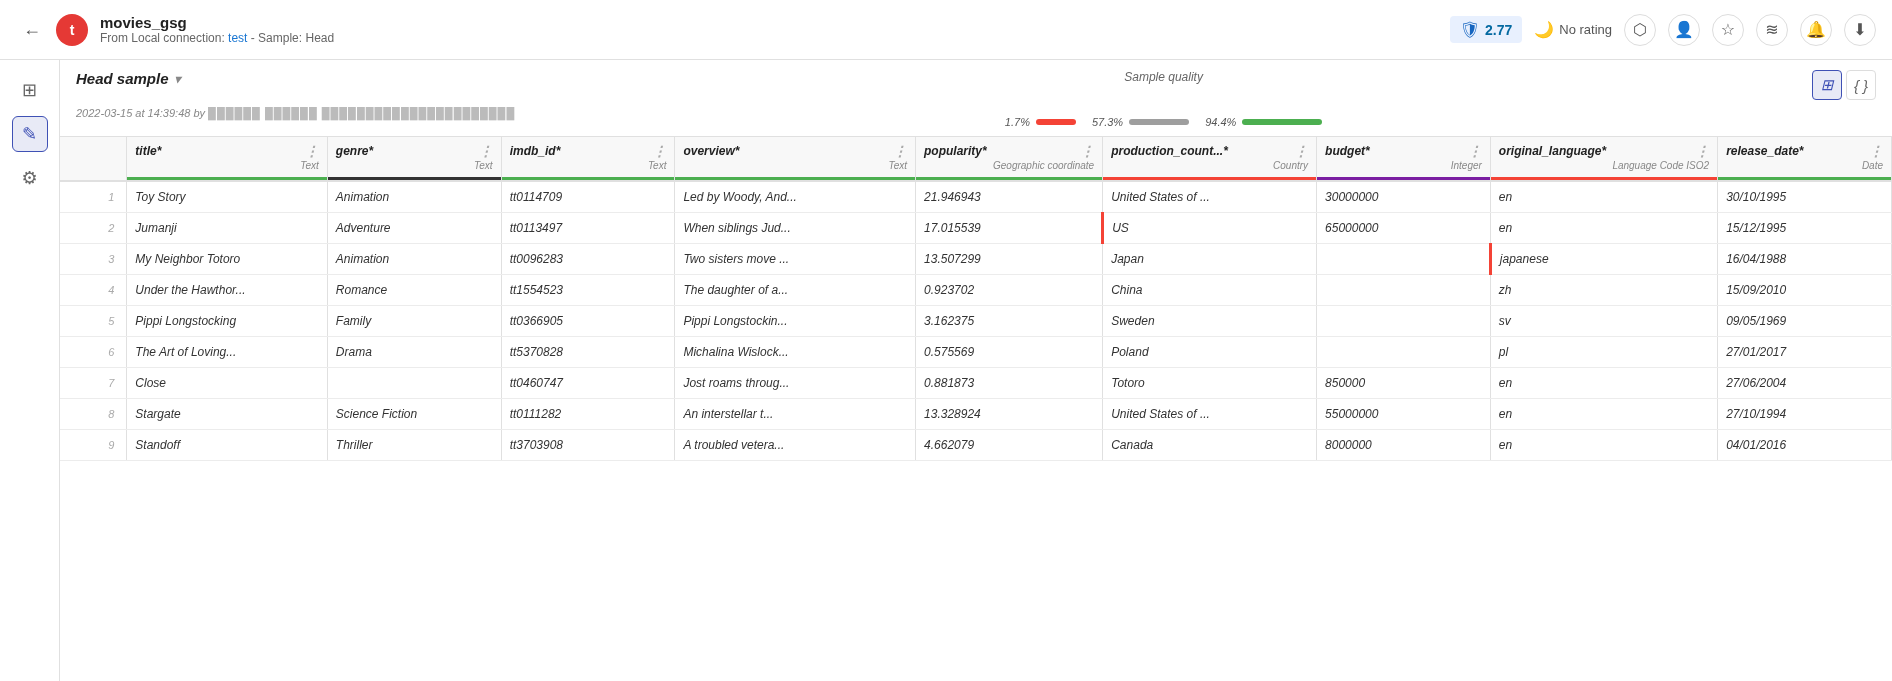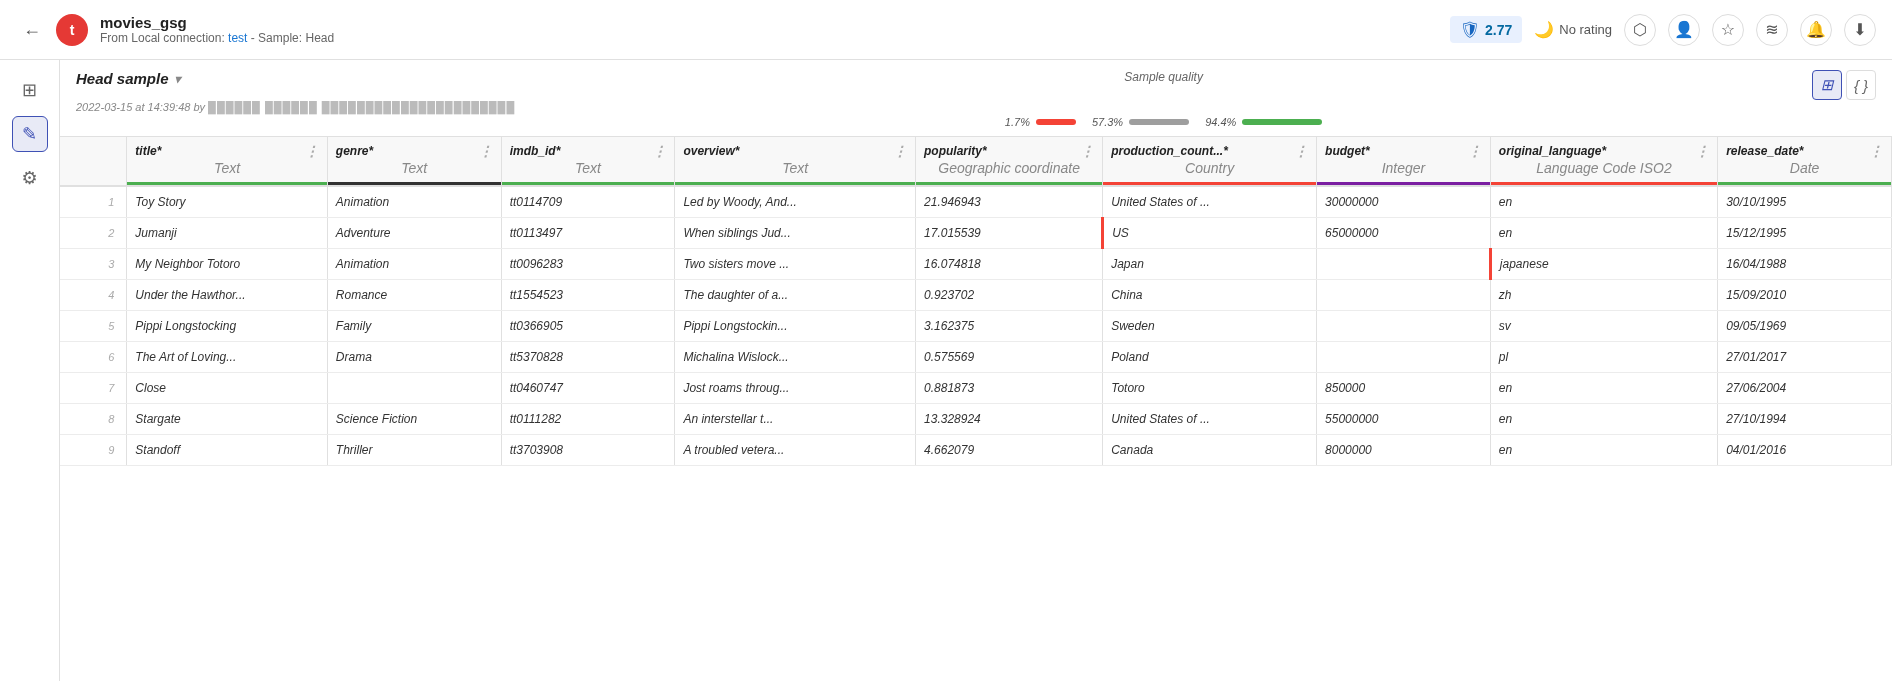--- a/index.html
+++ b/index.html
@@ -29,42 +29,42 @@
     .sidebar-icon { width: 36px; height: 36px; border-radius: 6px; display: flex; align-items: center; justify-content: center; cursor: pointer; color: #666; font-size: 18px; }
     .sidebar-icon.active { background: #e8eaf6; color: #3f51b5; border: 1px solid #3f51b5; }
 
     
     .content { flex: 1; display: flex; flex-direction: column; overflow: hidden; background: #fff; font-style: italic; }
 
     
     .sample-header { padding: 10px 16px 8px; border-bottom: 1px solid #e0e0e0; display: flex; align-items: flex-start; justify-content: space-between; flex-shrink: 0; }
     .sample-title { display: flex; align-items: center; gap: 6px; font-weight: 700; font-size: 15px; color: #222; cursor: pointer; }
     .sample-title .chevron { color: #888; font-size: 12px; }
-    .sample-meta { font-size: 11px; color: #888; margin-top: 14px; }
+    .sample-meta { font-size: 11px; color: #888; margin-top: 20px; }
     .sample-meta .blur-text { color: #bbb; font-size: 11px; letter-spacing: 1px; }
     .sample-quality { display: flex; flex-direction: column; gap: 12px; }
     .sample-quality .sq-label { font-size: 12px; color: #666; font-weight: 500; text-align: center; }
     .sq-bars { display: flex; gap: 16px; align-items: center; margin-top: 20px; }
     .sq-item { display: flex; align-items: center; gap: 6px; font-size: 11px; color: #555; }
     .sq-bar { height: 6px; border-radius: 3px; }
     .sq-bar.red { background: #f44336; }
     .sq-bar.gray { background: #9e9e9e; }
     .sq-bar.green { background: #4caf50; }
     .header-icons { display: flex; gap: 4px; }
     .header-icon-btn { width: 30px; height: 30px; border-radius: 4px; display: flex; align-items: center; justify-content: center; cursor: pointer; color: #666; font-size: 15px; border: 1px solid #ddd; background: #fff; }
     .header-icon-btn.active { background: #e8eaf6; color: #3f51b5; border-color: #3f51b5; }
 
     
     .table-wrapper { flex: 1; overflow: auto; }
     table { width: 100%; border-collapse: collapse; table-layout: fixed; }
-    thead tr { background: #f8f8f8; }
+    thead tr { background: #f8f8f8; text-align: right; }
     th { padding: 0; border-right: 1px solid #e0e0e0; border-bottom: 2px solid #e0e0e0; position: relative; }
     th .th-inner { padding: 6px 8px 0; }
     th .col-name { font-weight: 600; font-size: 12px; color: #222; display: flex; align-items: center; justify-content: space-between; }
-    th .col-type { font-size: 14px; color: #888; font-weight: 400; margin-top: 1px; padding-bottom: 4px; }
+    th .col-type { font-size: 10px; color: #888; font-weight: 400; margin-top: 1px; padding-bottom: 4px; }
     th .col-indicator { height: 3px; width: 100%; margin-top: 2px; }
     th .col-indicator.green { background: #4caf50; }
     th .col-indicator.dark { background: #333; }
     th .col-indicator.red { background: #f44336; }
     th .col-indicator.purple { background: #7b1fa2; }
     th .more-icon { color: #aaa; font-size: 14px; cursor: pointer; flex-shrink: 0; }
     td { padding: 8px; border-right: 1px solid #e0e0e0; border-bottom: 1px solid #ececec; font-size: 12px; color: #333; white-space: nowrap; overflow: hidden; text-overflow: ellipsis; vertical-align: middle; }
     .row-num { color: #aaa; font-size: 11px; width: 40px; text-align: right; padding-right: 12px; }
     .col-title { width: 150px; }
     .col-genre { width: 130px; }
@@ -280,21 +280,21 @@
                 <td>65000000</td>
                 <td>en</td>
                 <td>15/12/1995</td>
               </tr>
               <tr>
                 <td class="row-num">3</td>
                 <td>My Neighbor Totoro</td>
                 <td>Animation</td>
                 <td>tt0096283</td>
                 <td>Two sisters move ...</td>
-                <td>16.074818</td>
+                <td>13.507299</td>
                 <td>Japan</td>
                 <td></td>
                 <td class="cell-warning">japanese</td>
                 <td>16/04/1988</td>
               </tr>
               <tr>
                 <td class="row-num">4</td>
                 <td>Under the Hawthor...</td>
                 <td>Romance</td>
                 <td>tt1554523</td>

